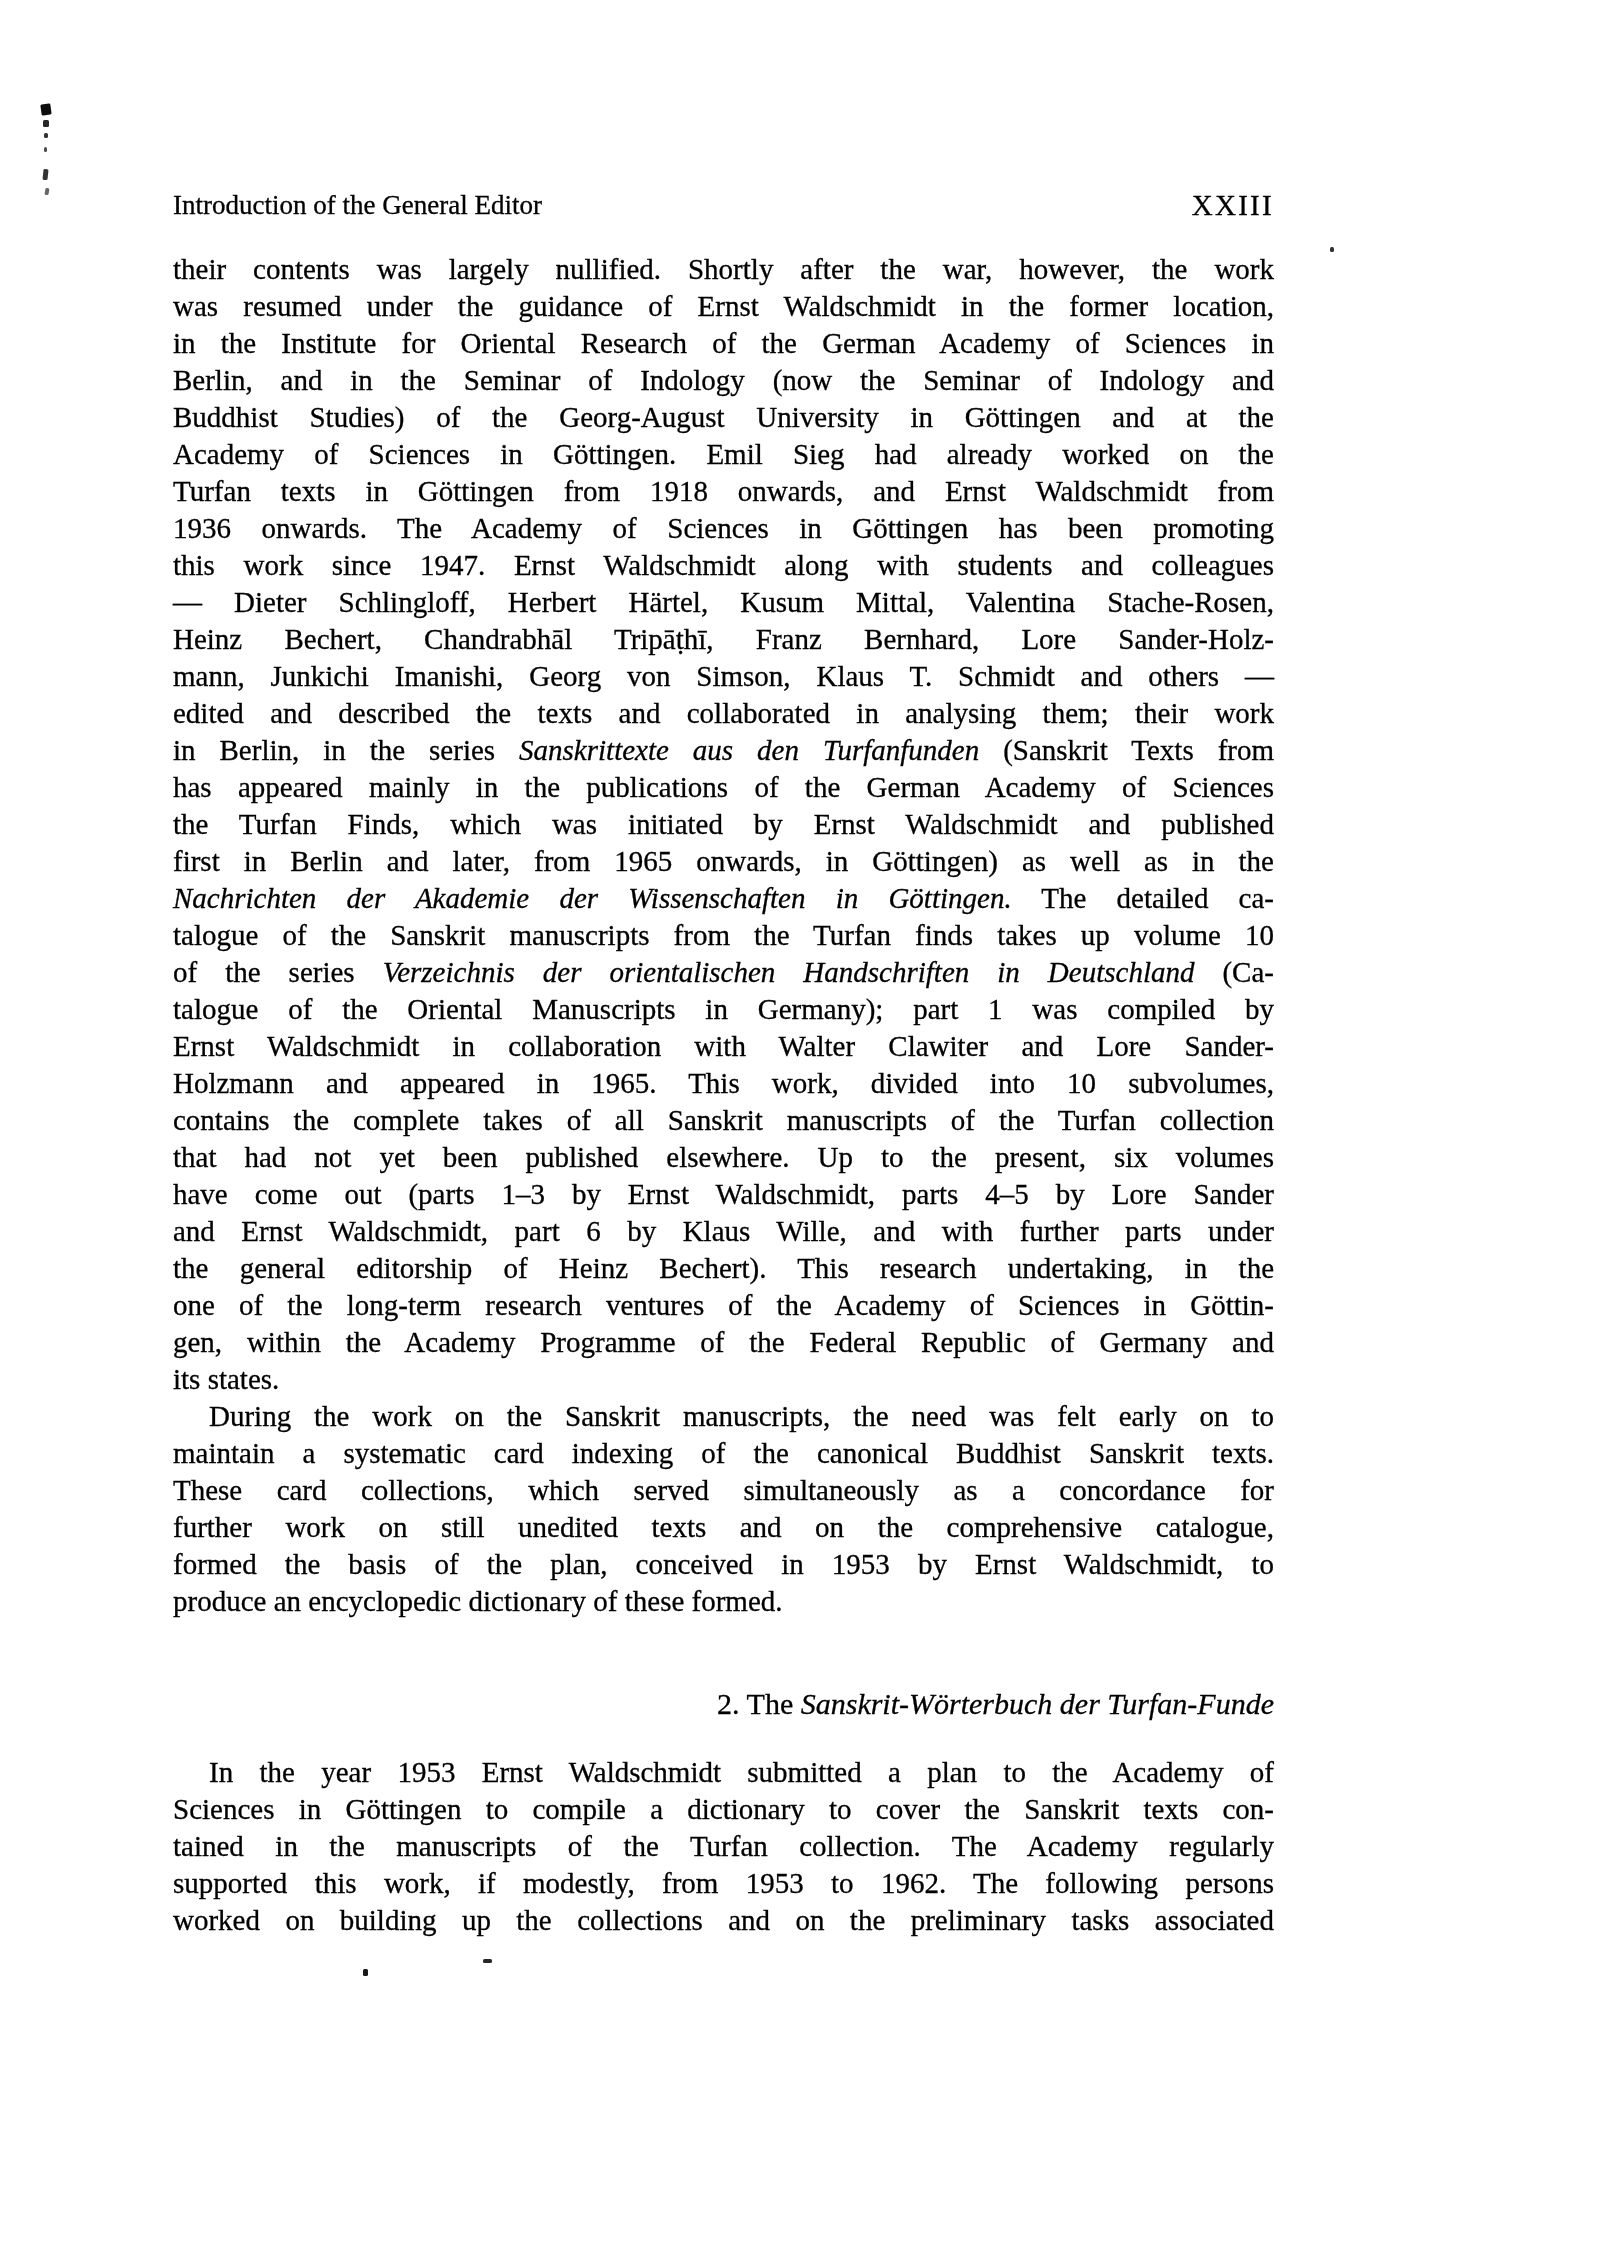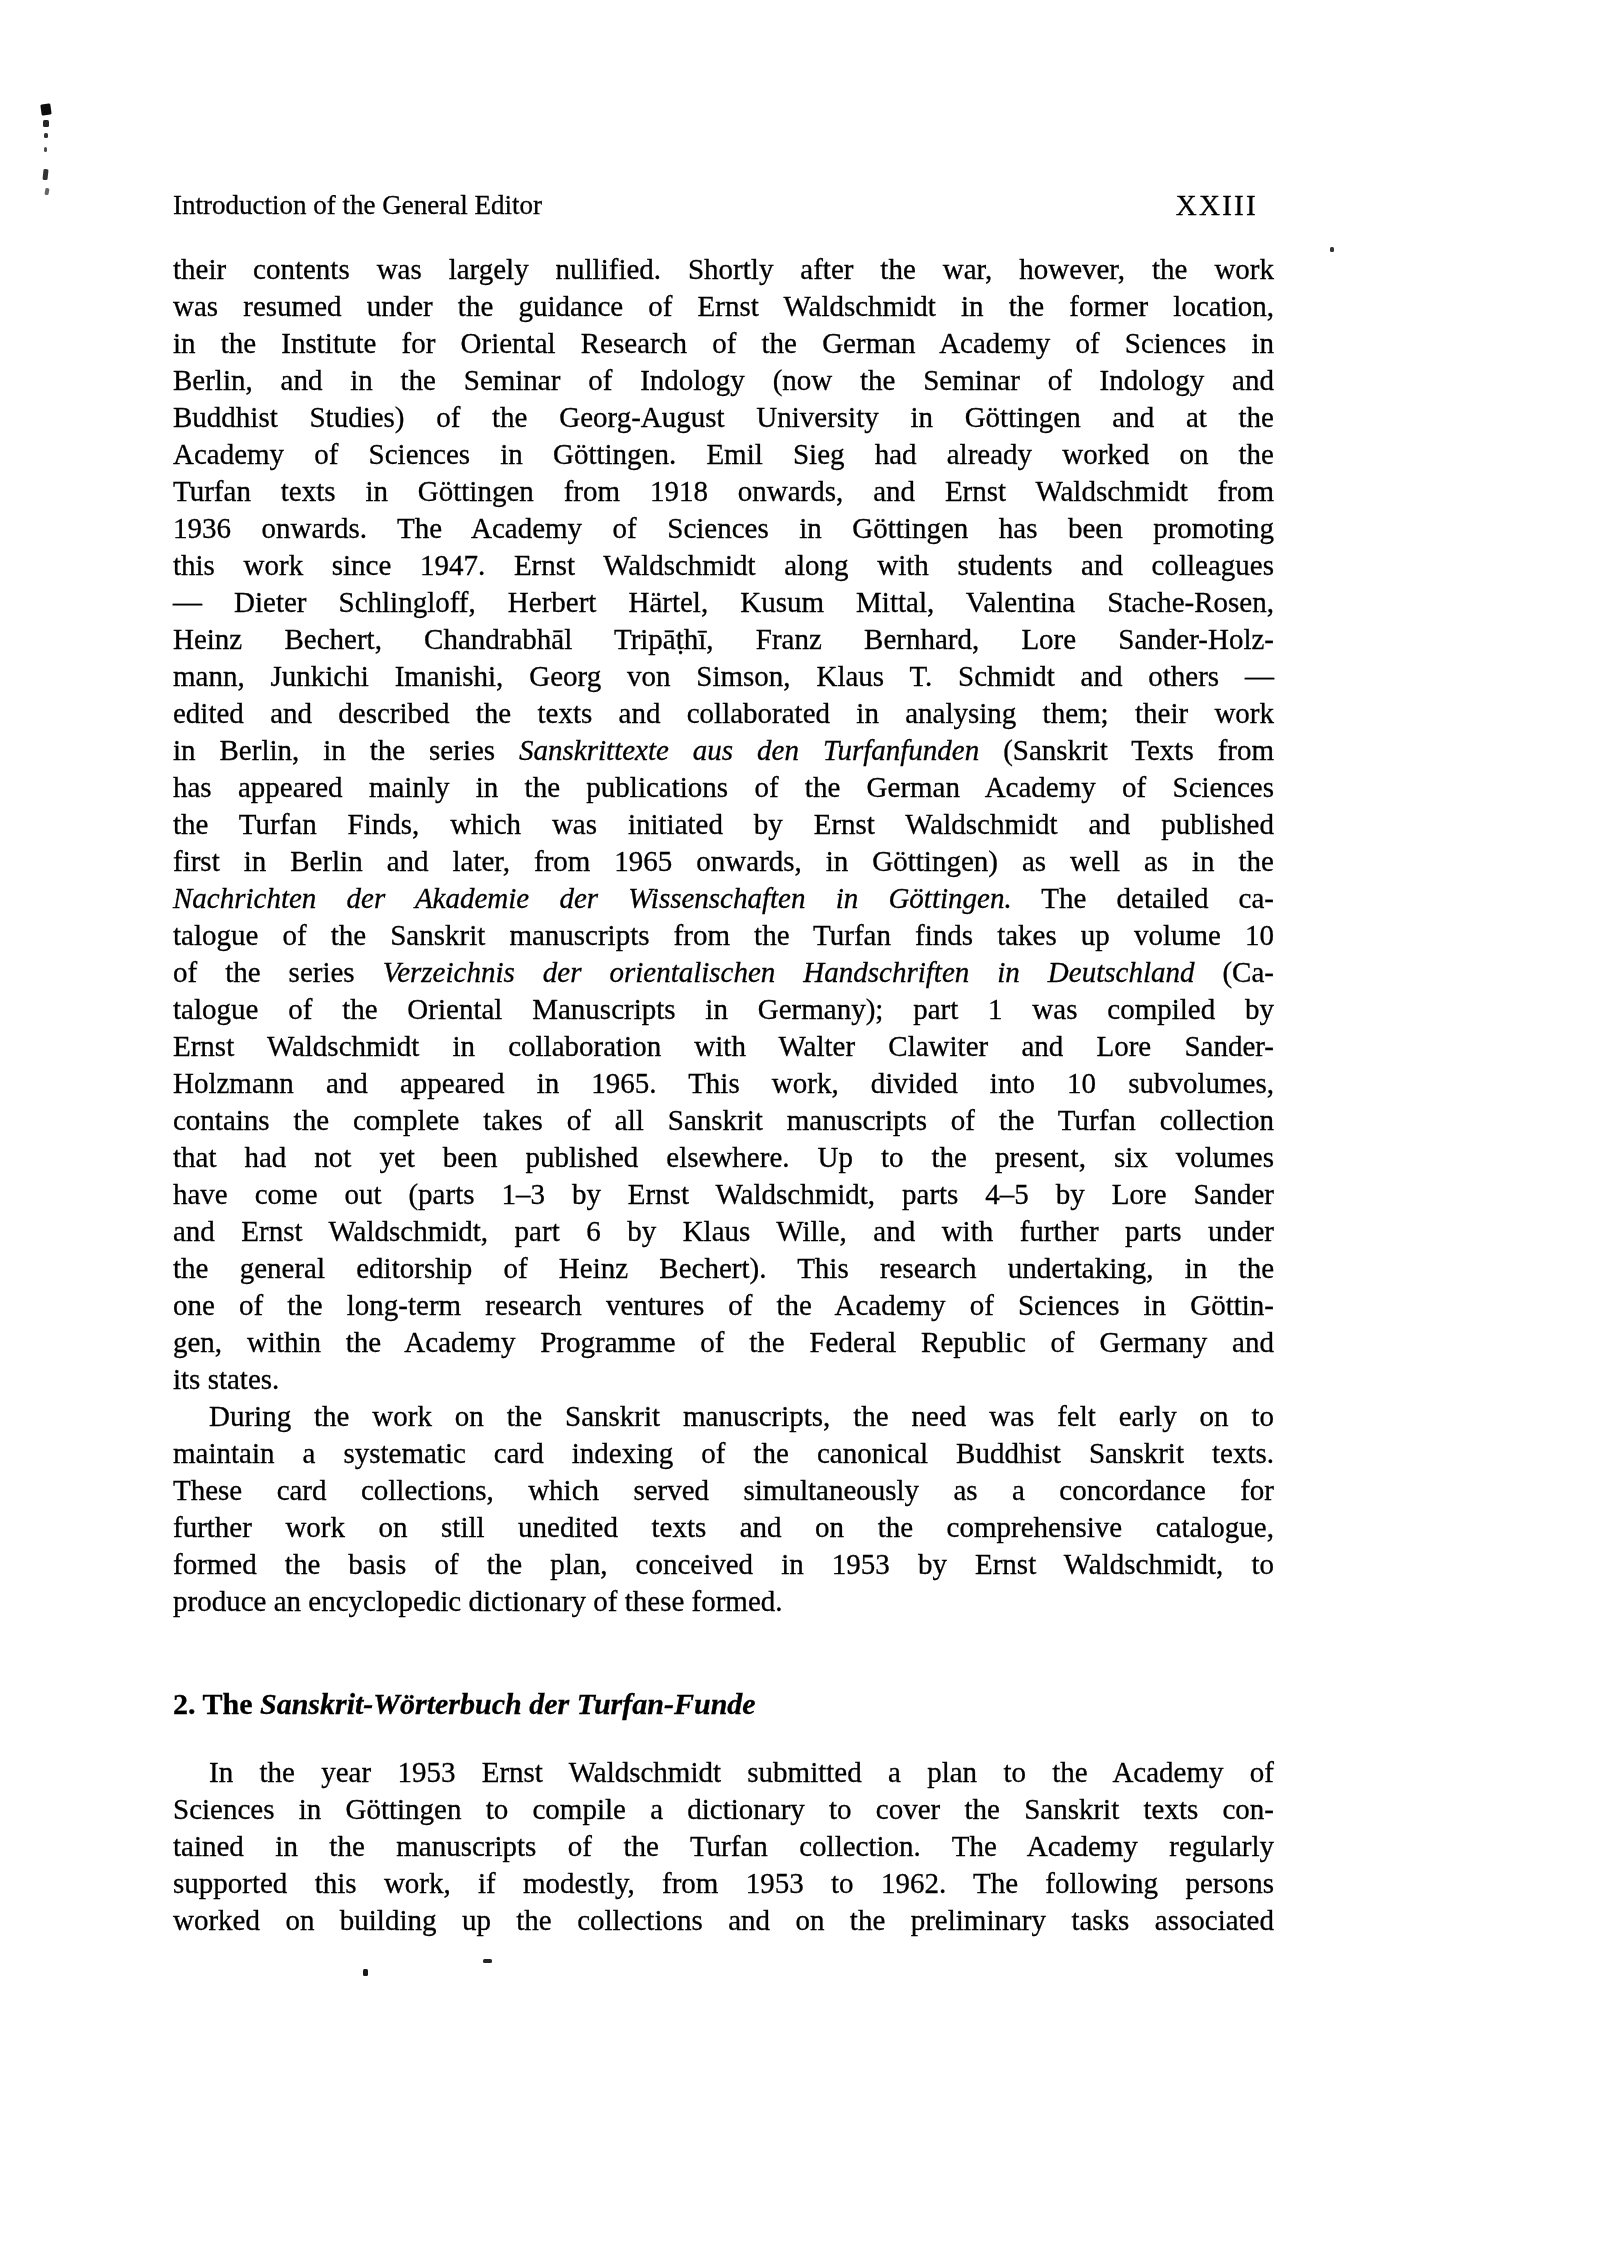--- a/index.html
+++ b/index.html
@@ -31,21 +31,21 @@
   .running-head .title {
     position: absolute;
     left: 0; right: 0;
     text-align: left;
     font-size: 27px;
     line-height: 41px;
     white-space: nowrap;
   }
   .running-head .folio {
     position: absolute;
-    right: 16px;
+    right: 0;
     top: 0;
     font-size: 29px;
     line-height: 41px;
     letter-spacing: 2.3px;
   }
   .text-block {
     position: absolute;
     left: 173px;
     top: 251px;
     width: 1101px;
@@ -63,22 +63,22 @@
   .line.lastline {
     text-align-last: left;
   }
   .line.indent {
     padding-left: 36px;
   }
   .i { font-style: italic; }
   .section-heading {
     margin-top: 66px;
     margin-bottom: 32px;
-    text-align: left;
-    font-weight: bold;
+    text-align: right;
+    font-weight: normal;
     font-size: 30px;
     line-height: 36px;
     white-space: nowrap;
   }
   .artifact {
     position: absolute;
     background: #000;
     border-radius: 1.5px;
   }
 </style>

